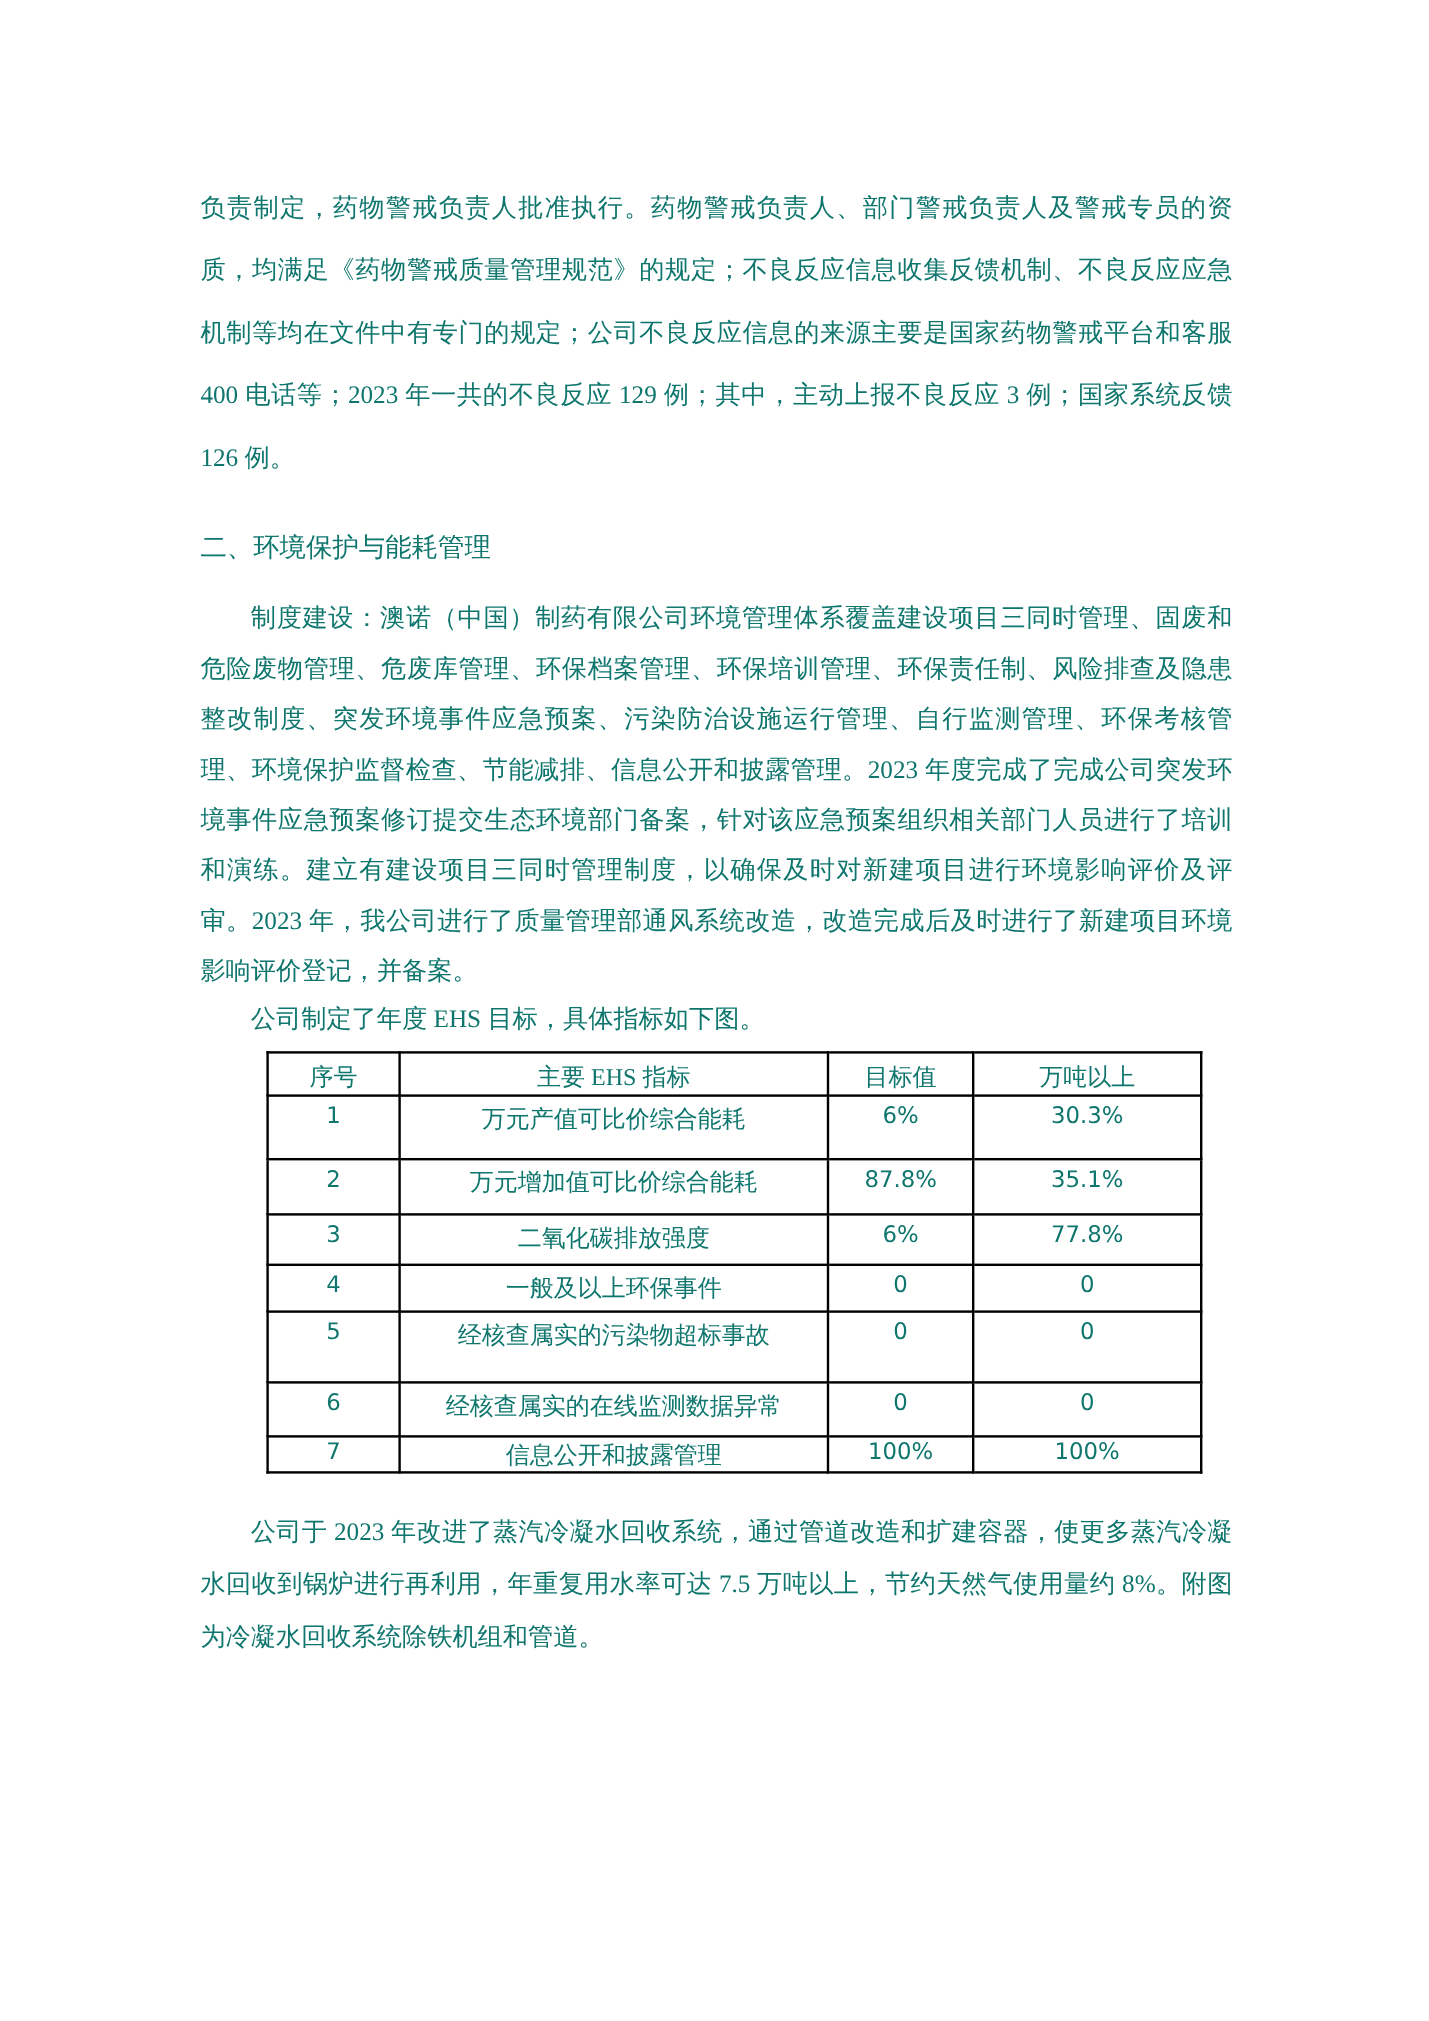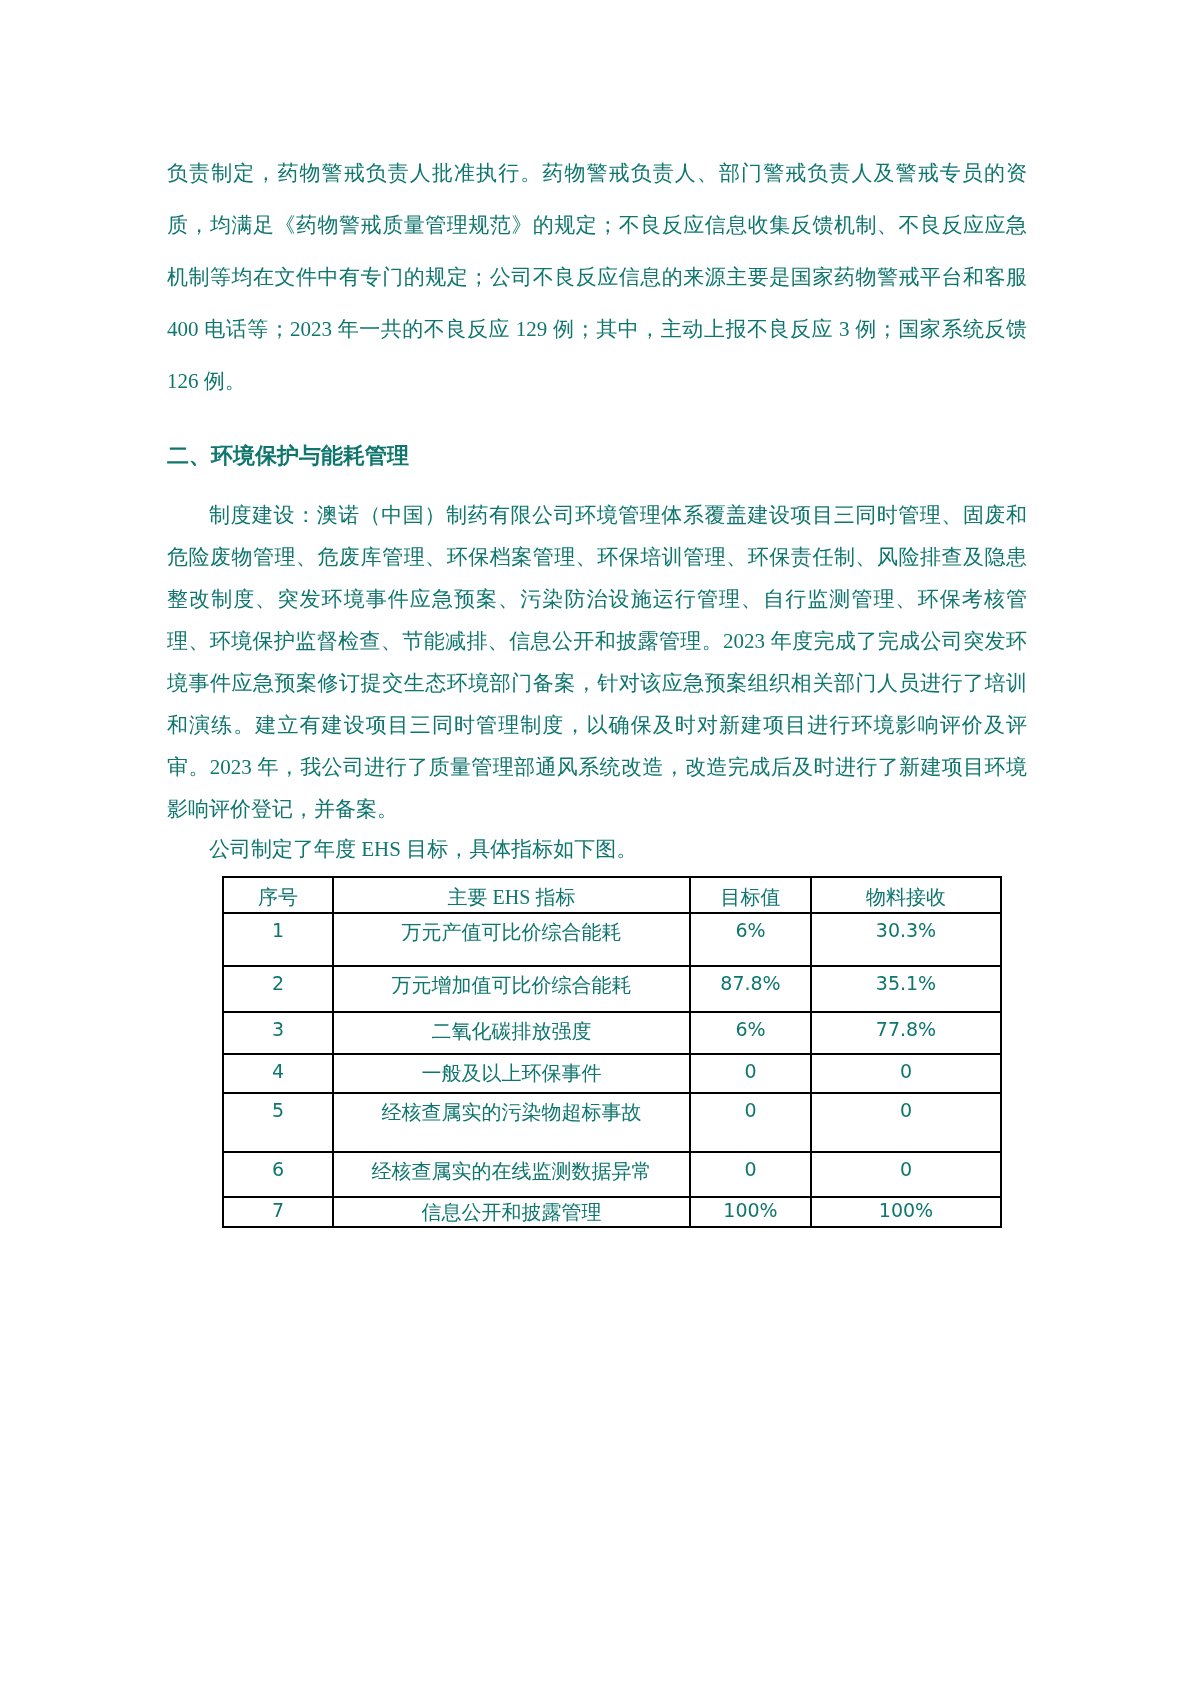--- a/index.html
+++ b/index.html
@@ -11,21 +11,21 @@
     background: #ffffff;
     color: #0f766e;
     font-family: "Liberation Serif", "DejaVu Serif", serif;
     font-size: 21px;
     box-sizing: border-box;
     padding: 132px 164px 0 167px;
     overflow: hidden;
   }
   p { margin: 0; text-align: justify; }
   .p-cont   { line-height: 52px; }
-  .heading  { margin-top: 34px; font-size: 22px; font-weight: bold; line-height: 30px; text-align: left; }
+  .heading  { margin-top: 34px; font-size: 22px; font-weight: normal; line-height: 30px; text-align: left; }
   .p-system { margin-top: 23px; line-height: 42px; text-indent: 2em; }
   .p-label  { line-height: 38px; text-indent: 2em; text-align: left; }
   .p-intro  { line-height: 38px; text-indent: 2em; text-align: left; }
   .table-wrap { margin: 8px 0 0 55px; }
   table.ehs {
     border-collapse: collapse;
     table-layout: fixed;
     width: 778px;
     font-size: 20px;
   }
@@ -71,21 +71,21 @@
         <col style="width:110px">
         <col style="width:357px">
         <col style="width:121px">
         <col style="width:190px">
       </colgroup>
       <tbody>
         <tr class="r-hdr hdr">
           <th>序号</th>
           <th>主要 EHS 指标</th>
           <th>目标值</th>
-          <th>物料接收</th>
+          <th>万吨以上</th>
         </tr>
         <tr class="r1">
           <td class="num">1</td>
           <td>万元产值可比价综合能耗</td>
           <td class="num">6%</td>
           <td class="num">30.3%</td>
         </tr>
         <tr class="r2">
           <td class="num">2</td>
           <td>万元增加值可比价综合能耗</td>
@@ -119,15 +119,16 @@
         <tr class="r7">
           <td class="num">7</td>
           <td>信息公开和披露管理</td>
           <td class="num">100%</td>
           <td class="num">100%</td>
         </tr>
       </tbody>
     </table>
   </div>
 
+  <p class="p-steam">公司于 2023 年改进了蒸汽冷凝水回收系统，通过管道改造和扩建容器，使更多蒸汽冷凝水回收到锅炉进行再利用，年重复用水率可达 7.5 万吨以上，节约天然气使用量约 8%。附图为冷凝水回收系统除铁机组和管道。</p>
 
 
 </div>
 
 </body></html>

